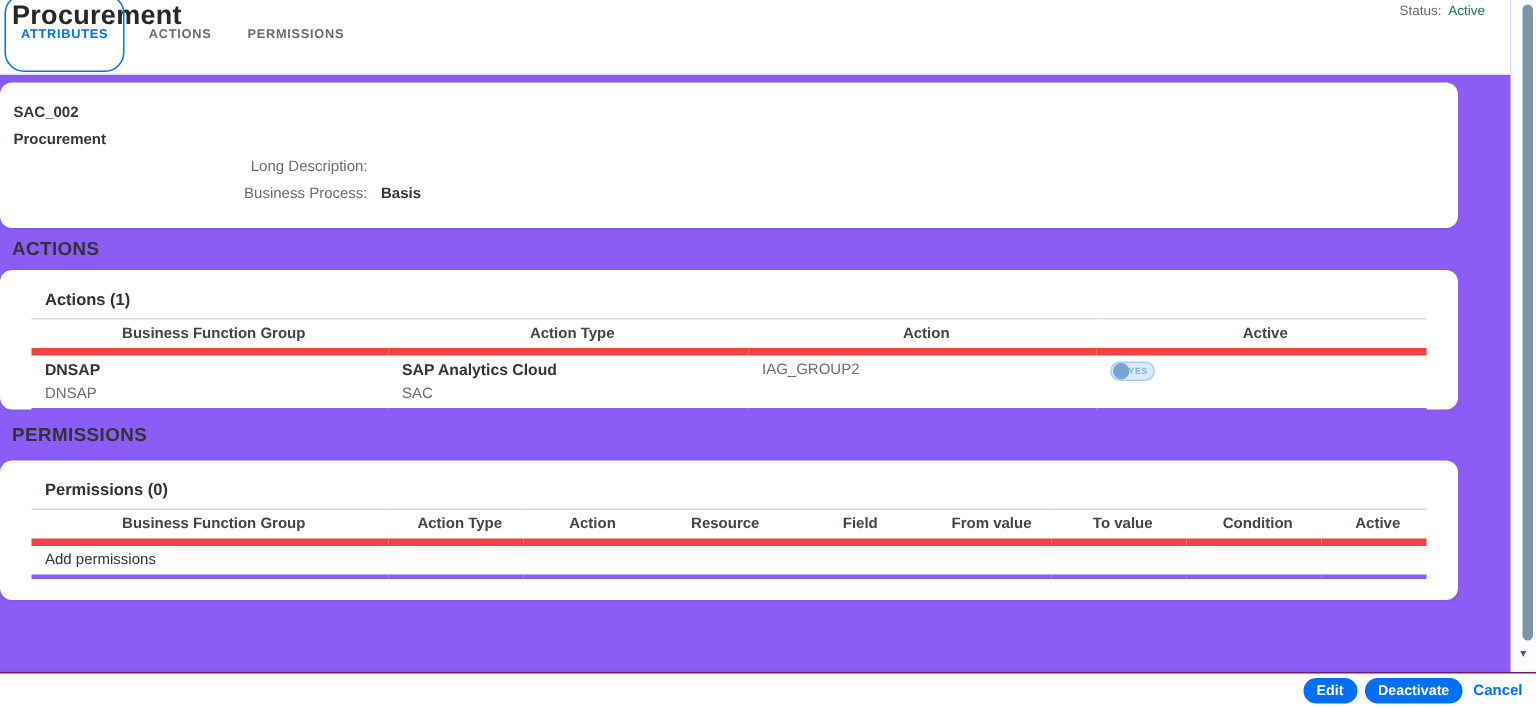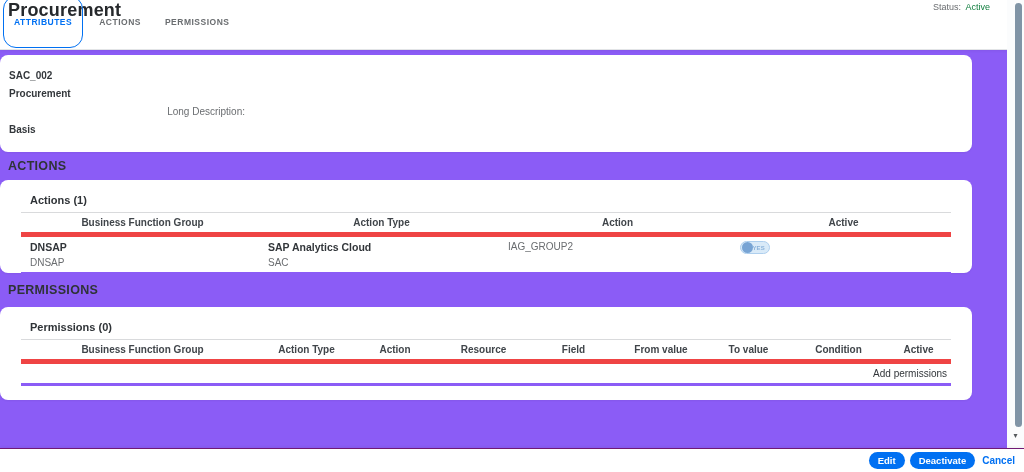--- a/index.html
+++ b/index.html
@@ -86,21 +86,21 @@
     overflow: hidden;
   }
   table.grid td {
     padding: 4px 4px 4px 9px; border-bottom: 3px solid #8b5cf6;
     vertical-align: top;
   }
   .cell-main { font-size: 10.5px; font-weight: 700; color: #32363a; }
   .cell-sub  { font-size: 10px; color: #6a6d70; margin-top: 4px; }
   td.mid { vertical-align: middle; font-size: 10px; color: #6a6d70; }
   td.empty-row {
-    text-align: right; font-size: 10px; color: #32363a; padding: 7px 0;
+    text-align: left; font-size: 10px; color: #32363a; padding: 7px 0;
   }
 
   
   .toggle {
     position: relative; width: 30px; height: 13px;
     background: #d9eaf8; border: 1px solid #aecfee; border-radius: 7px;
     cursor: pointer;
   }
   .toggle-knob {
     position: absolute; left: 1px; top: 0px; width: 11px; height: 11px;
@@ -175,20 +175,21 @@
       <div class="form-value">SAC_002</div>
     </div>
     <div class="form-row">
       <div class="form-value">Procurement</div>
     </div>
     <div class="form-row">
       <div class="form-label">Long Description:</div>
       <div class="form-value"></div>
     </div>
     <div class="form-row">
+      <div class="form-label">Business Process:</div>
       <div class="form-value">Basis</div>
     </div>
   </section>
 
   <div class="section-band band-actions">ACTIONS</div>
 
   <section class="card actions-card">
     <div class="table-title">Actions (1)</div>
     <table class="grid">
       <colgroup>

